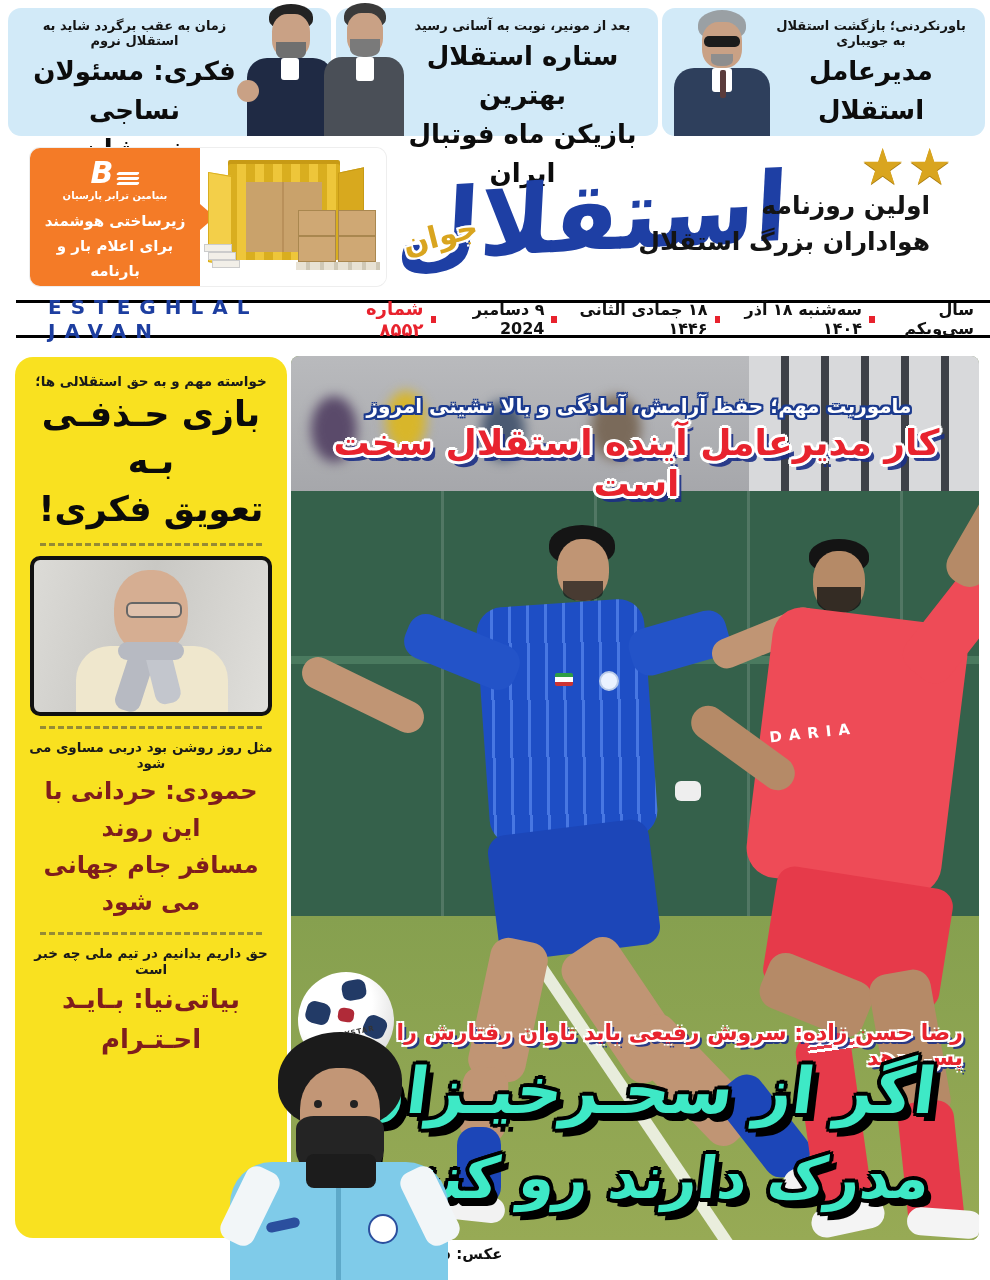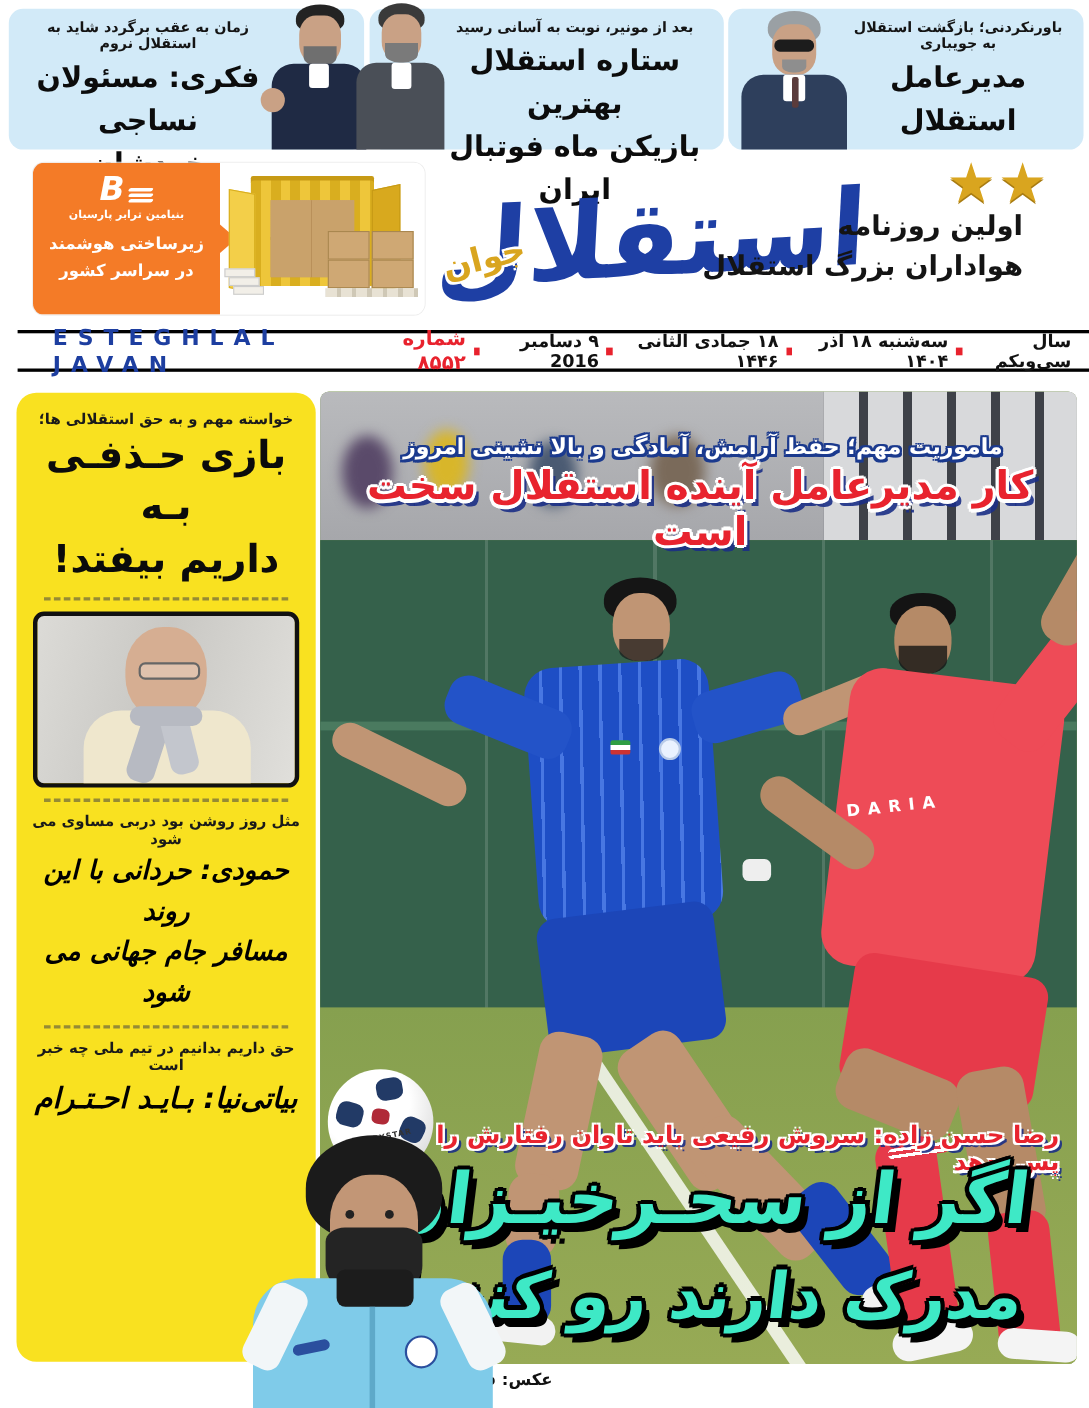--- a/index.html
+++ b/index.html
@@ -69,21 +69,21 @@
   .dl-fa{direction:rtl;display:flex;align-items:center;font-size:16px;font-weight:700;color:#111;}
   .dl-sq{width:7px;height:7px;background:#e8222d;margin:0 7px;display:inline-block;}
   .dl-issue{color:#e8222d;font-size:18px;font-weight:800;}
 
   
   .sidebar{position:absolute;left:15px;top:357px;width:272px;height:881px;background:#f9e120;
      border-radius:18px;z-index:2;direction:rtl;text-align:center;box-sizing:border-box;padding:10px 10px 0;}
   .sd-kicker{font-size:13.5px;font-weight:700;color:#1a1a1a;margin:6px 0 2px;}
   .sd-hl1{font-size:35px;font-weight:700;color:#0b0b0b;line-height:1.35;}
   .sd-hl-cyan{font-size:28px;font-weight:800;color:#2bb3ea;line-height:1.5;}
-  .sd-hl-blk{font-size:24px;font-weight:800;color:#000000;line-height:1.55;font-style:italic;}
+  .sd-hl-blk{font-size:24px;font-weight:800;color:#7f1d1d;line-height:1.55;}
   .sd-div{border-top:3px dashed rgba(70,70,70,.55);width:88%;margin:10px auto;}
   .sd-photo{position:relative;width:234px;height:152px;margin:4px auto 6px;border:4px solid #111;
      border-radius:10px;background:linear-gradient(105deg,#dcdbd7,#c9c8c4 45%,#e0dfdb);overflow:hidden;}
 
   
   .photo{position:absolute;left:291px;top:356px;width:688px;height:884px;border-radius:8px;
      overflow:hidden;background:#7d9b4d;z-index:1;}
   .ph-stand{left:0;top:0;width:688px;height:135px;background:linear-gradient(#b9babd,#a6a7ab);}
   .ph-poles{right:0;top:0;width:230px;height:135px;background:
      repeating-linear-gradient(90deg,#d8d9db 0 32px,#3e4148 32px 40px);}
@@ -188,20 +188,21 @@
   </div>
 
   <div class="ad">
     <div class="ad-orange">
       <div>
         <span class="ad-wings"><b></b><b></b><b></b></span><span class="ad-logo">B</span>
       </div>
       <div class="ad-brand">بنیامین ترابر پارسیان</div>
       <div class="ad-lines">
         <div>زیرساختی هوشمند</div>
+        <div>برای اعلام بار و بارنامه</div>
         <div>در سراسر کشور</div>
       </div>
     </div>
     <div class="ad-white">
       <div class="ad-arrow"></div>
       <i class="cont-top"></i>
       <i class="cont-body"></i>
       <i class="cont-doorL"></i>
       <i class="cont-doorR"></i>
       <i class="cont-inner"></i>
@@ -220,31 +221,31 @@
 
   <div class="dateline">
     <div class="dl-en">ESTEGHLAL JAVAN</div>
     <div class="dl-fa">
       <span>سال سی‌ویکم</span>
       <span class="dl-sq"></span>
       <span>سه‌شنبه ۱۸ آذر ۱۴۰۴</span>
       <span class="dl-sq"></span>
       <span>۱۸ جمادی الثانی ۱۴۴۶</span>
       <span class="dl-sq"></span>
-      <span>۹ دسامبر 2016</span>
+      <span>۹ دسامبر 2024</span>
       <span class="dl-sq"></span>
       <span class="dl-issue">شماره ۸۵۵۲</span>
     </div>
   </div>
 
   <div class="sidebar">
     <div>
       <div class="sd-kicker">خواسته مهم و به حق استقلالی ها؛</div>
       <div class="sd-hl1">بازی حـذفـی بـه</div>
-      <div class="sd-hl1">داریم بیفتد!</div>
+      <div class="sd-hl1">تعویق فکری!</div>
     </div>
     <div class="sd-div"></div>
 
     <div class="sd-photo">
       <i style="left:80px;top:10px;width:74px;height:84px;background:#d6ae92;border-radius:46%;"></i>
       <i style="left:92px;top:42px;width:52px;height:12px;border:2px solid #666;border-radius:6px;background:rgba(255,255,255,.25);"></i>
       <i style="left:42px;top:86px;width:152px;height:70px;background:#efe7cd;border-radius:34px 34px 0 0;"></i>
       <i style="left:88px;top:86px;width:26px;height:66px;background:#b7bac2;border-radius:10px;transform:rotate(18deg);"></i>
       <i style="left:116px;top:84px;width:26px;height:60px;background:#c3c6cd;border-radius:10px;transform:rotate(-14deg);"></i>
       <i style="left:84px;top:82px;width:66px;height:18px;background:#b7bac2;border-radius:10px;"></i>

